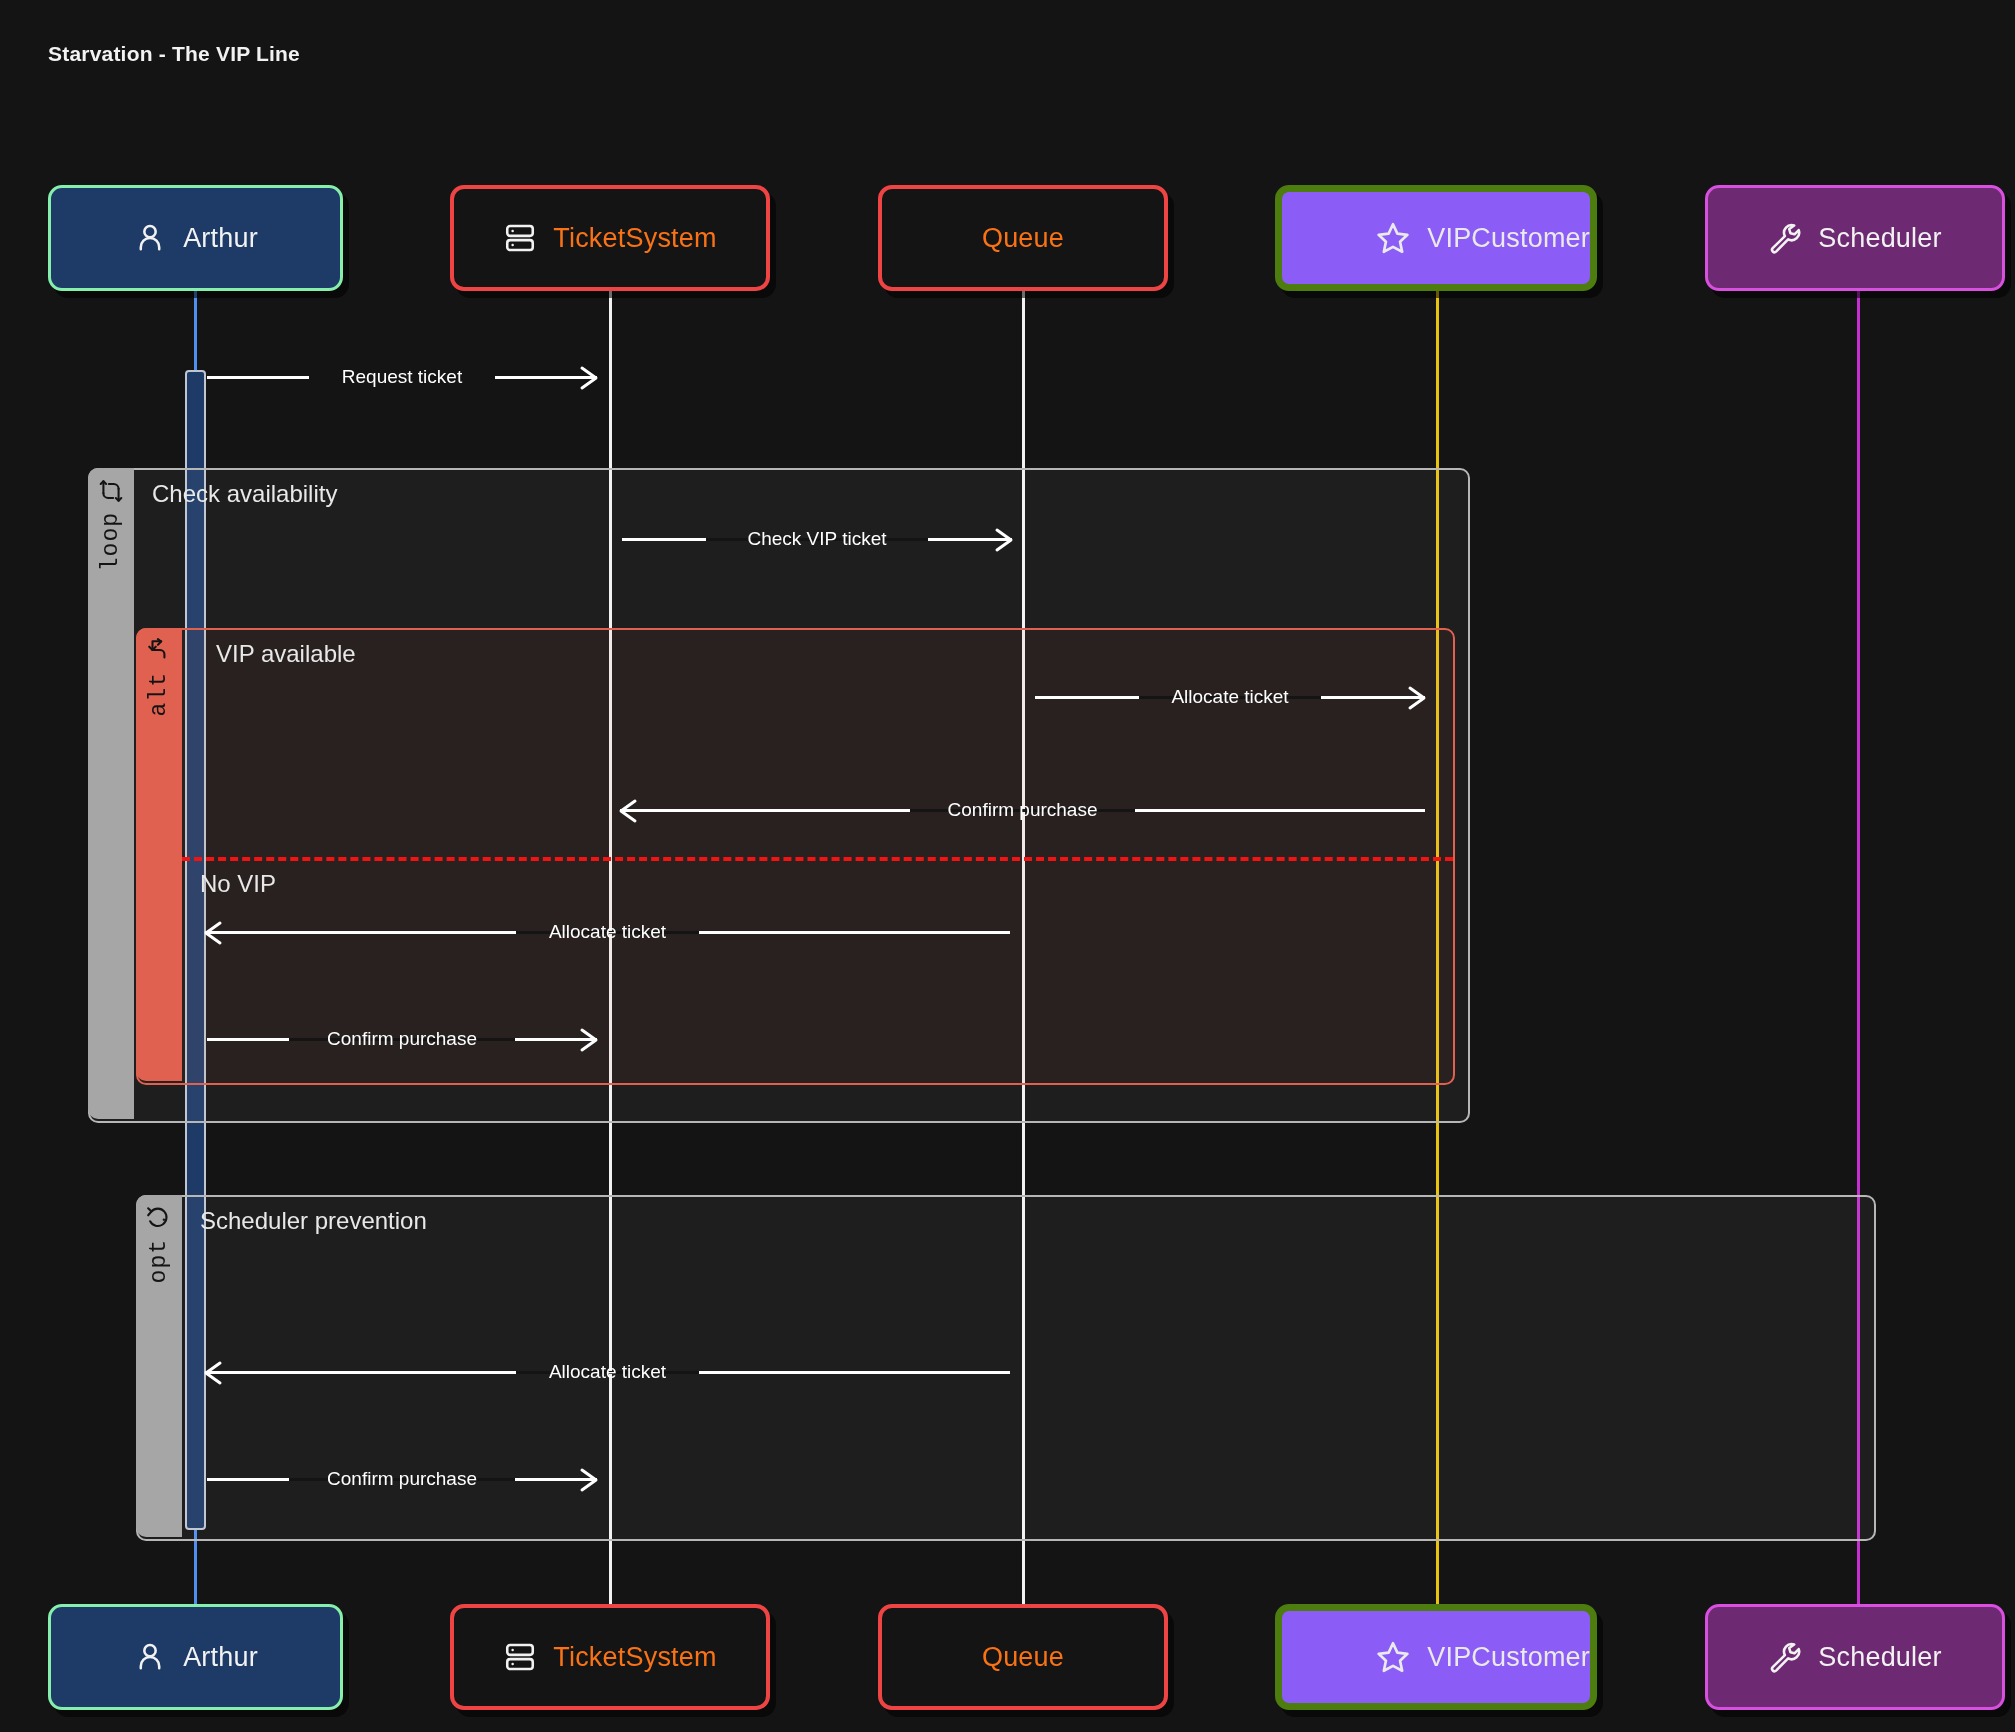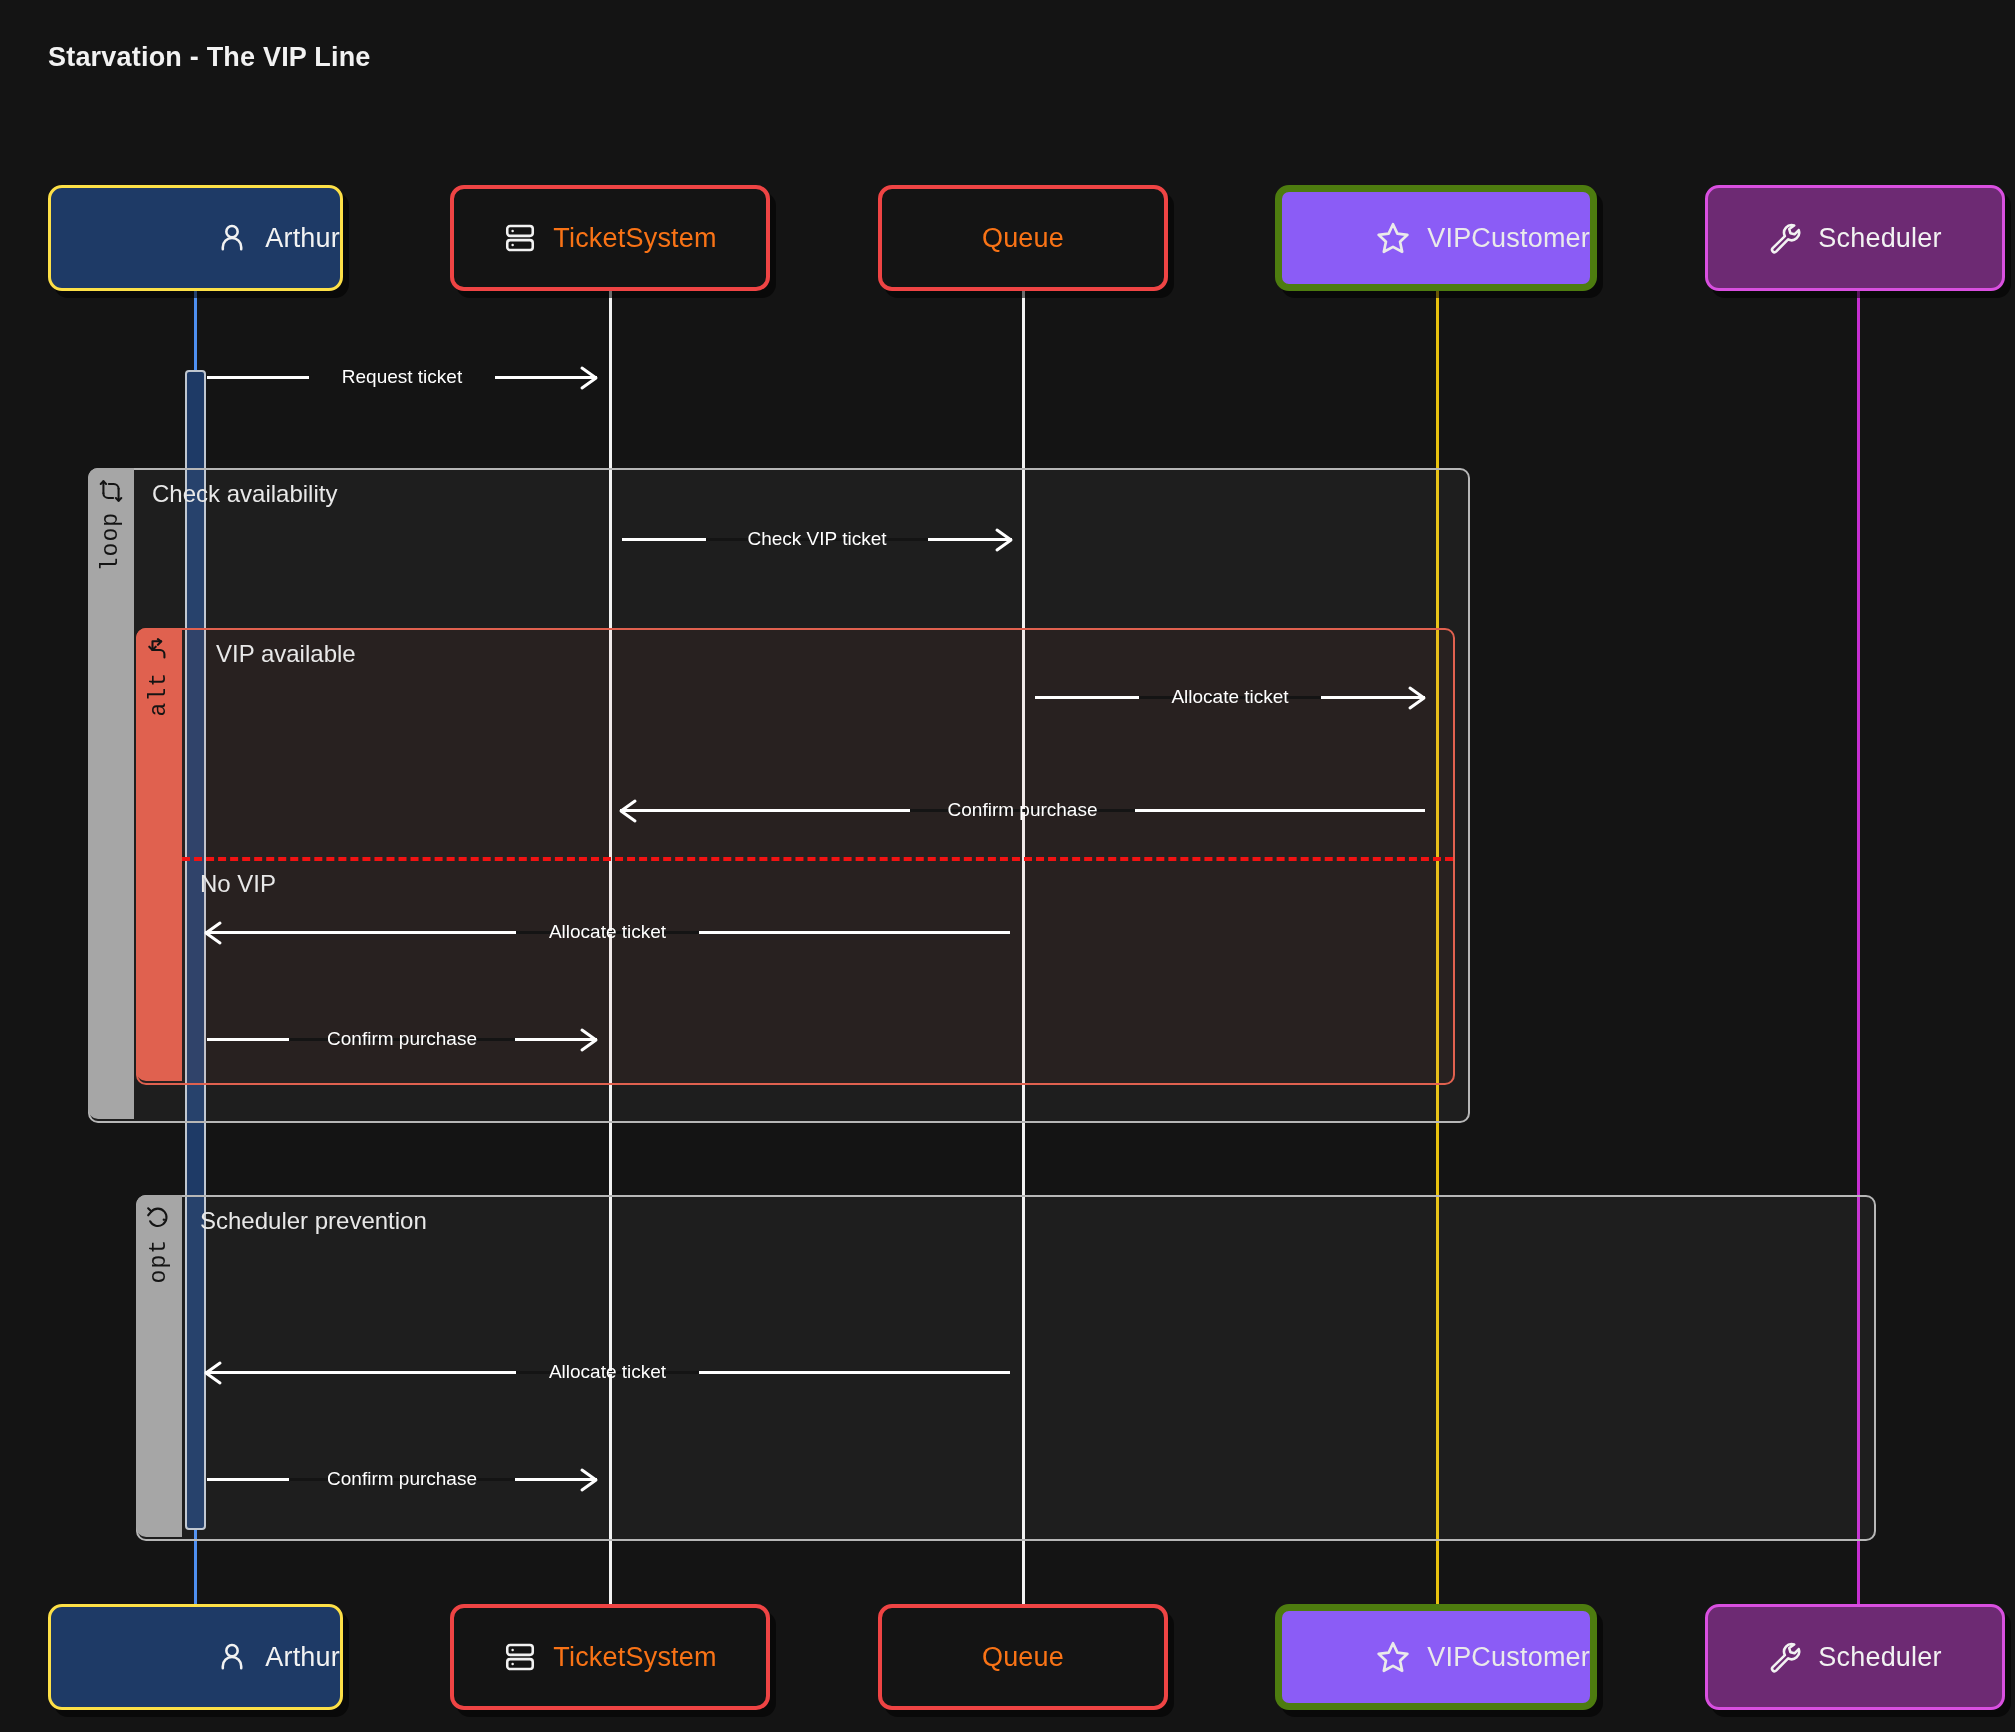--- a/index.html
+++ b/index.html
@@ -4,35 +4,35 @@
 <style>
   html,body{margin:0;padding:0;background:#141414;}
   body{width:2015px;height:1732px;position:relative;overflow:hidden;
        font-family:"Liberation Sans",sans-serif;color:#e8e8e8;}
 
   #canvas{position:absolute;inset:0;}
 
   
   .diagram-title{
     position:absolute;left:48px;top:42px;
-    font-size:27px;font-weight:700;color:#f2f2f2;letter-spacing:.2px;
+    font-size:21px;font-weight:700;color:#f2f2f2;letter-spacing:.2px;
   }
 
   
   .pbox{
     position:absolute;height:106px;border-radius:14px;
     display:flex;align-items:center;justify-content:center;gap:16px;
     box-sizing:border-box;box-shadow:6px 7px 0 rgba(0,0,0,.55);
     font-size:27px;letter-spacing:.2px;
   }
   .pbox .plabel{white-space:nowrap;}
   .pbox svg{display:block;flex:0 0 auto;}
 
   .pbox.style-default{background:#141414;border:4px solid #ef4444;color:#f97316;}
-  .pbox.style-actor{background:#1e3a66;border:3px solid #fde047;color:#f2f2f2;justify-content:flex-end;}
+  .pbox.style-actor{background:#1e3a66;border:3px solid #86efac;color:#f2f2f2;}
   .pbox.style-vip{background:#8b5cf6;border:7px solid #4d7c0f;color:#eaeaea;justify-content:flex-end;}
   .pbox.style-sched{background:#6d2a73;border:3px solid #d94fe0;color:#f2f2f2;}
 
   
   .lifeline{position:absolute;width:3px;}
 
   
   .activation{
     position:absolute;width:21px;border-radius:4px;
     background:#1e3a66;border:2px solid #bfc6cf;box-sizing:border-box;

